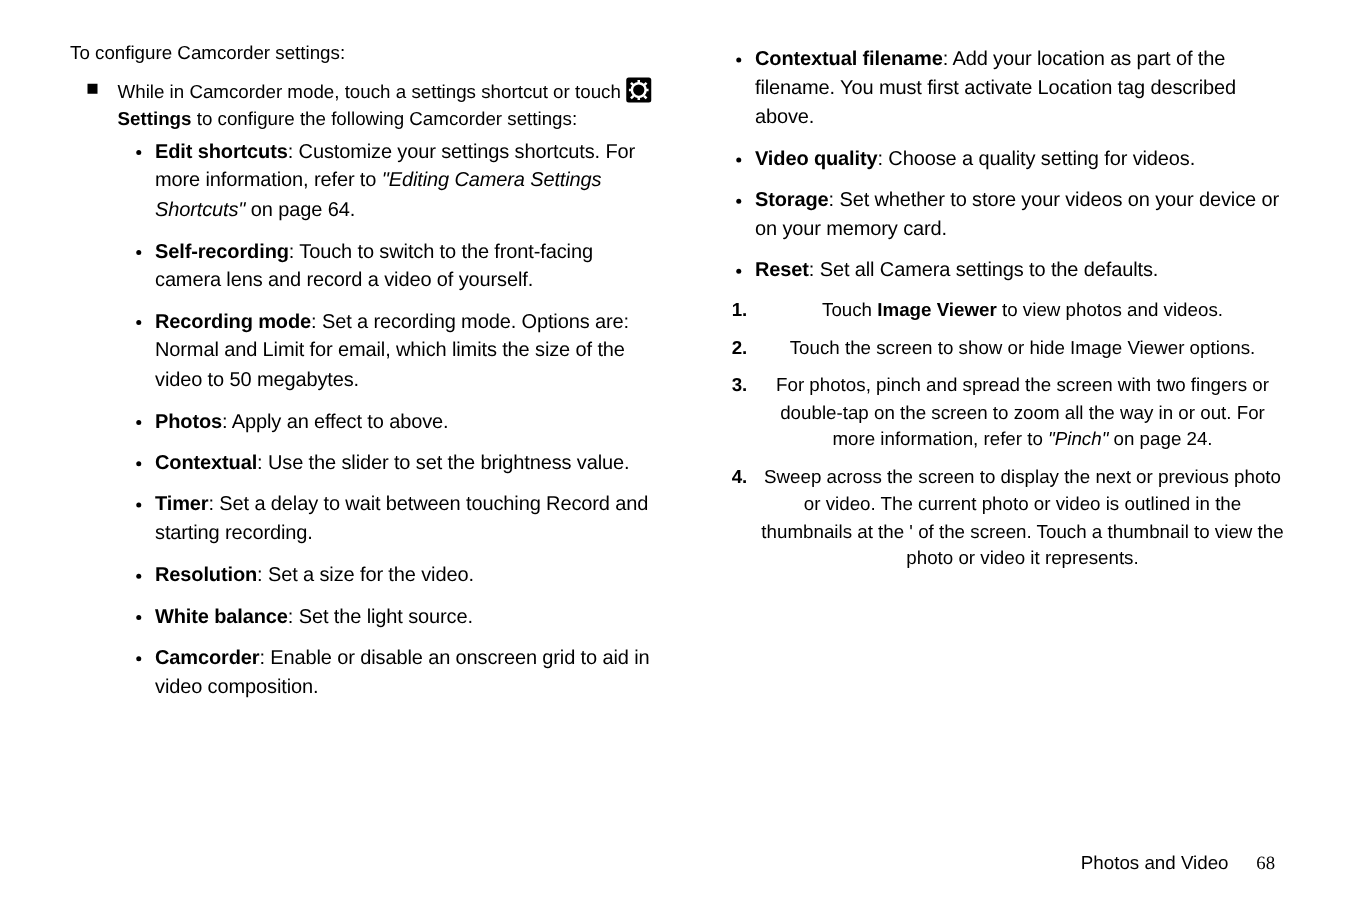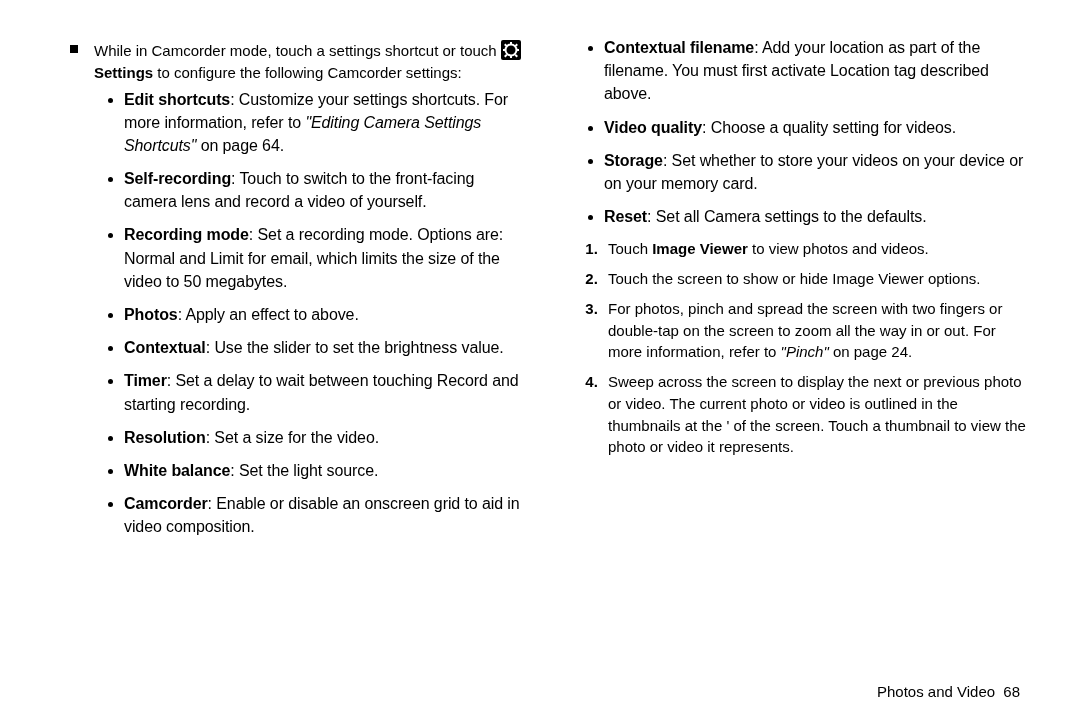--- a/index.html
+++ b/index.html
@@ -83,37 +83,39 @@
     font-family: 'Arial Narrow', Arial, sans-serif;
     letter-spacing: -0.1px;
   }
   ol.numlist {
     margin: 6px 0 0 0;
     padding-left: 44px;
   }
   ol.numlist li {
     margin-bottom: 8px;
     padding-left: 6px;
+    text-align: center;
   }
   ol.numlist li::marker { font-weight: bold; }
   .footer {
     position: absolute;
     bottom: 20px;
     right: 60px;
     font-size: 15px;
   }
-  .footer .pg { margin-left: 4px; }
+  .footer .pg { margin-left: 18px; font-family: Liberation Serif, serif; }
   .para { margin-top: 2px; margin-bottom: 2px; padding-left: 16px; text-indent: -0px;}
 </style>
 </head>
 <body>
 
 <div class="page">
 
   <div class="col left">
+    <div class="body-line" style="padding-left:4px;">To configure Camcorder settings:</div>
 
     <div class="square-item">
       <span>While in Camcorder mode, touch a settings shortcut or touch </span>
       <span class="gear-icon-wrap">
         <svg viewBox="0 0 16 16">
             <g fill="#fff">
               <circle cx="8" cy="8" r="2.2" fill="#000"></circle>
               <path d="M8 1.5a6.5 6.5 0 0 1 0 13 6.5 6.5 0 0 1 0-13zm0 2a4.5 4.5 0 1 0 0 9 4.5 4.5 0 0 0 0-9z"></path>
               <rect x="7" y="0" width="2" height="3"></rect>
               <rect x="7" y="13" width="2" height="3"></rect>

